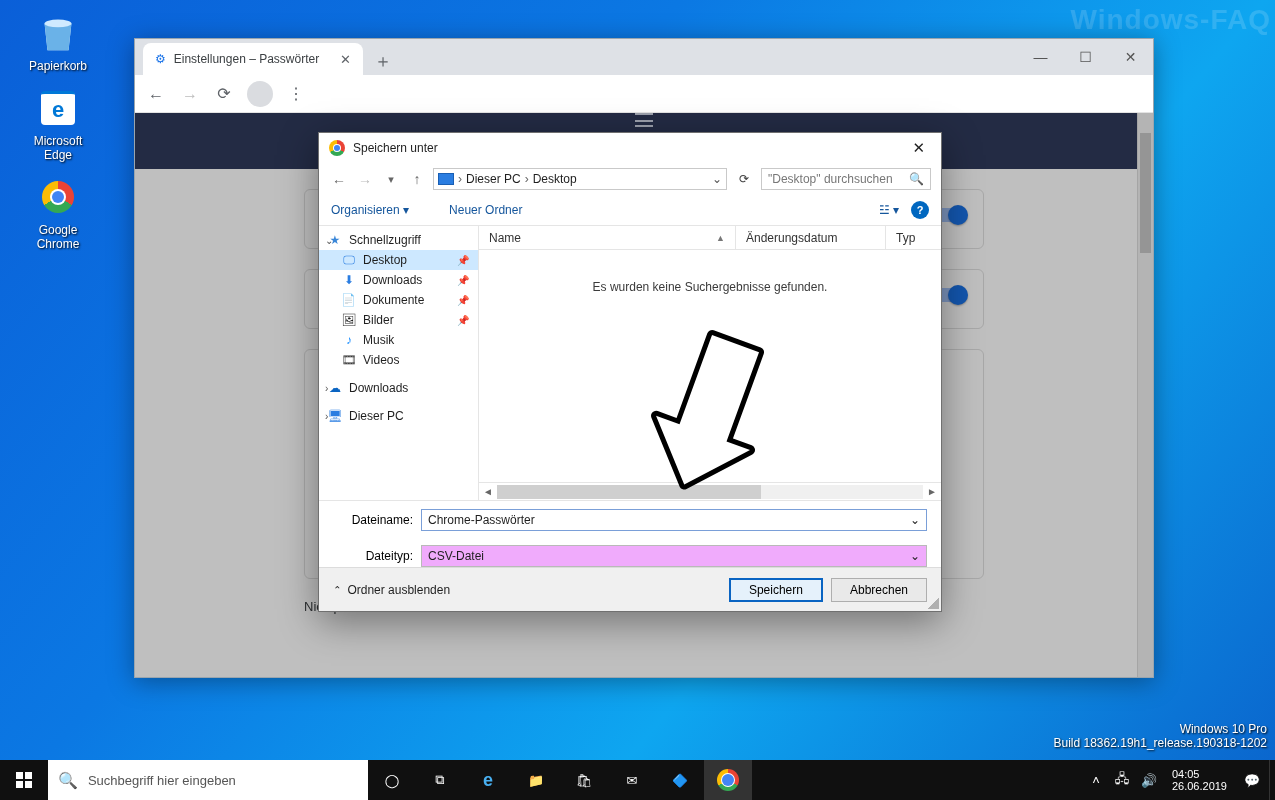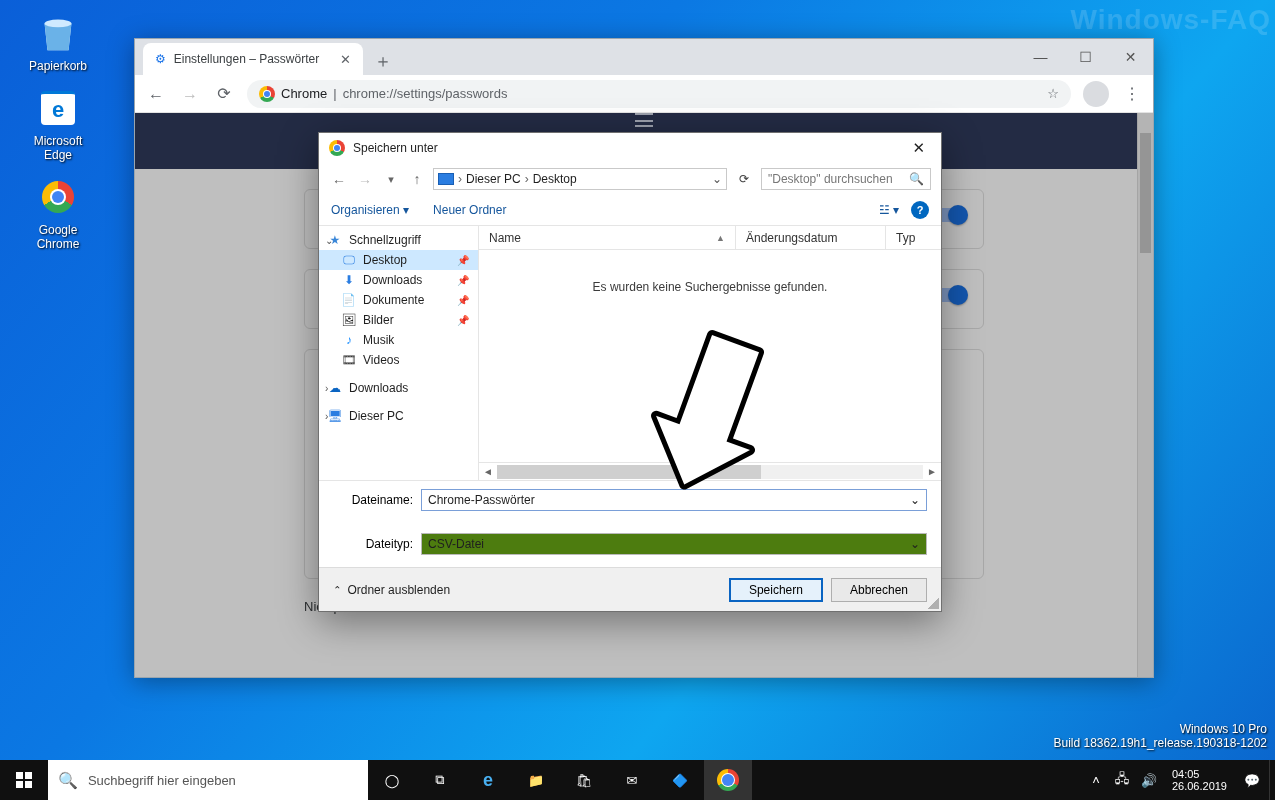--- a/index.html
+++ b/index.html
@@ -56,21 +56,21 @@
   .sa-title .t{ flex:1; }
   .sa-title .close{ font-size:15px; padding:0 6px; }
   .sa-nav{ height:32px; display:flex; align-items:center; padding:0 10px; gap:6px; }
   .sa-nav .navbtn{ width:20px; text-align:center; color:#666; font-size:14px; }
   .sa-nav .bc{ flex:1; height:22px; border:1px solid #c9c9c9; display:flex; align-items:center; padding:0 4px; gap:4px; }
   .sa-nav .bc .pcicon{ width:16px; height:12px; background:#2a7de1; border:1px solid #1a5fb4; }
   .sa-nav .bc span.sep{ color:#666; }
   .sa-nav .bc .dd{ margin-left:auto; color:#555; }
   .sa-nav .refresh{ width:22px; text-align:center; color:#444; }
   .sa-nav .search{ width:170px; height:22px; border:1px solid #c9c9c9; display:flex; align-items:center; padding:0 6px; color:#777; justify-content:space-between; }
-  .sa-toolbar{ height:30px; display:flex; align-items:center; gap:24px; padding:0 12px; color:#15569c; }
+  .sa-toolbar{ height:30px; display:flex; align-items:center; gap:40px; padding:0 12px; color:#15569c; }
   .sa-toolbar .right{ margin-left:auto; display:flex; gap:12px; align-items:center; color:#15569c; }
   .sa-toolbar .help{ width:18px;height:18px;border-radius:50%;background:#0067c0;color:#fff;display:flex;align-items:center;justify-content:center;font-size:11px;font-weight:bold;}
   .sa-main{ flex:1; display:flex; border-top:1px solid #e5e5e5; border-bottom:1px solid #e5e5e5; min-height:0;}
   .sa-tree{ width:160px; border-right:1px solid #e5e5e5; padding:4px 0; overflow:hidden; }
   .tree-item{ padding:3px 8px 3px 22px; display:flex; align-items:center; gap:6px; position:relative; white-space:nowrap;}
   .tree-item.top{ padding-left:8px; font-weight:400; }
   .tree-item .exp{ position:absolute; left:6px; font-size:10px; color:#555; }
   .tree-item.sel{ background:#cde8ff; }
   .tree-item .pin{ margin-left:auto; color:#7a8aa0; font-size:10px; }
   .ic{ width:16px; height:14px; display:inline-flex; align-items:center; justify-content:center; font-size:12px; }
@@ -78,24 +78,24 @@
   .sa-cols{ height:24px; border-bottom:1px solid #e5e5e5; display:flex; align-items:center; font-size:12px; color:#333;}
   .sa-cols div{ padding:0 10px; border-right:1px solid #e5e5e5; height:100%; display:flex; align-items:center;}
   .col-name{ flex:1; justify-content:space-between;}
   .col-date{ width:150px;}
   .col-type{ width:55px; border-right:none !important;}
   .sa-empty{ flex:1; display:flex; align-items:flex-start; justify-content:center; padding-top:30px; color:#3b3b3b; }
   .sa-hscroll{ height:18px; display:flex; align-items:center; border-top:1px solid #e5e5e5;}
   .sa-hscroll .arrow{ width:18px; text-align:center; color:#666; font-size:10px;}
   .sa-hscroll .track{ flex:1; height:14px; background:#f0f0f0; position:relative;}
   .sa-hscroll .thumb{ position:absolute; left:0; top:0; bottom:0; width:62%; background:#cfcfcf;}
-  .sa-fields{ padding:8px 14px 12px; display:grid; grid-template-columns:80px 1fr; gap:22px 8px; align-items:center;}
+  .sa-fields{ padding:8px 14px 0; display:grid; grid-template-columns:80px 1fr; gap:14px 8px; align-items:center;}
   .sa-fields label{ text-align:right; color:#000; font-size:12px;}
   .sa-fields .inp{ border:1px solid #7a9fd8; background:#fff; height:22px; padding:0 6px; font-size:12px; display:flex; align-items:center; justify-content:space-between;}
-  .sa-fields .inp.gray{ background:#4d7c0f; border-color:#b9b9b9;}
+  .sa-fields .inp.gray{ background:#f0abfc; border-color:#b9b9b9;}
   .sa-footer{ height:44px; display:flex; align-items:center; padding:0 14px; gap:10px; background:#f0f0f0; border-top:1px solid #dcdcdc;}
   .sa-footer .hide{ display:flex; gap:6px; align-items:center; color:#1f1f1f;}
   .sa-footer .hide .chev{ font-size:10px; transform:rotate(180deg);}
   .sa-footer .btns{ margin-left:auto; display:flex; gap:8px;}
   .sa-footer button{ height:24px; padding:0 18px; background:#e9e9e9; border:1px solid #aeaeae; font-size:12px;}
   .sa-footer button.primary{ border:2px solid #0a64c2; background:#e5f1fb;}
   .grip{ position:absolute; right:2px; bottom:2px; width:12px; height:12px; background:
     linear-gradient(135deg,transparent 50%,#b0b0b0 50%);}
   
   .annot{ position:absolute; top:300px; left:570px; z-index:9; pointer-events:none;}
@@ -157,27 +157,20 @@
     <div class="winctrls">
       <div>—</div>
       <div>☐</div>
       <div>✕</div>
     </div>
   </div>
   <div class="chrome-addr">
     <div class="addrbtn">←</div>
     <div class="addrbtn" style="color:#bdbdbd">→</div>
     <div class="addrbtn">⟳</div>
-    <div class="omni">
-      <div class="chrome-logo"></div>
-      <span class="scheme">Chrome</span>
-      <span>|</span>
-      <span>chrome://settings/passwords</span>
-      <span style="margin-left:auto">☆</span>
-    </div>
     <div class="addrbtn" style="width:26px;height:26px;border-radius:50%;background:#dadce0;"></div>
     <div class="addrbtn">⋮</div>
   </div>
   <div class="chrome-app">
     <div class="chrome-header">
        <div class="ham"></div>
        <h1>Einstellungen</h1>
     </div>
     <div class="chrome-body">
        <div class="settings-card" style="height:60px;">

